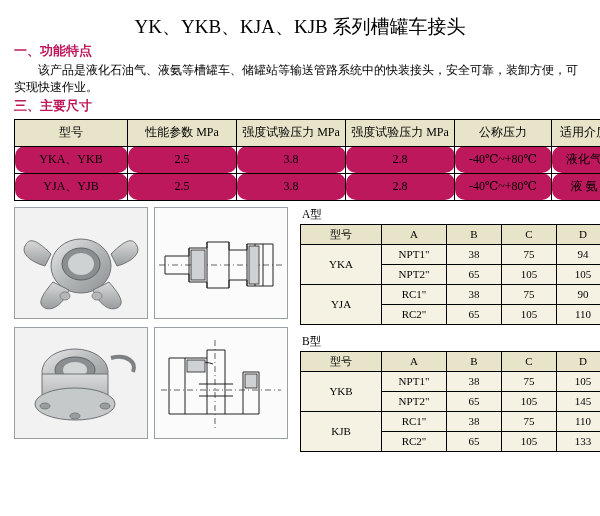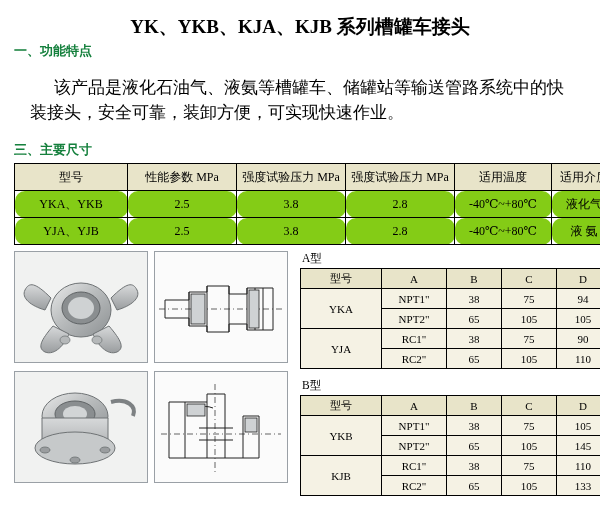--- a/index.html
+++ b/index.html
@@ -18,37 +18,37 @@
   .page {
     position: relative;
     width: 600px;
     height: 516px;
     box-sizing: border-box;
     padding: 8px 14px 0 14px;
   }
   .title {
     text-align: center;
     font-size: 19px;
-    font-weight: bold;
+    font-weight: normal;
     letter-spacing: 0px;
     margin: 6px 0 2px 0;
     font-family: "Liberation Serif", "DejaVu Serif", serif;
   }
   .section-head {
-    color: #15803d;
+    color: #be185d;
     font-weight: bold;
     font-size: 13px;
     margin: 0 0 2px 0;
     font-family: "Liberation Serif", "DejaVu Serif", serif;
   }
   .para {
-    font-size: 17px;
+    font-size: 12px;
     line-height: 1.45;
     text-indent: 24px;
-    margin: 16px;
+    margin: 0;
   }
   .mat-line {
     font-size: 12.5px;
     margin: 2px 0 0 0;
     padding-left: 4px;
     white-space: pre;
   }
 
   
   table.perf {
@@ -62,21 +62,21 @@
     text-align: center;
     font-size: 12px;
     height: 26px;
     padding: 0 2px;
   }
   table.perf thead th {
     background: #e8e4c9;
     font-weight: normal;
   }
   table.perf tbody td {
-    background: #84cc16;
+    background: #be185d;
     border-radius: 10px;
   }
   .perf-col0 { width: 108px; }
   .perf-col1 { width: 104px; }
   .perf-col2 { width: 104px; }
   .perf-col3 { width: 104px; }
   .perf-col4 { width: 92px; }
   .perf-col5 { width: 60px; }
 
   
@@ -154,21 +154,21 @@
 
   <div class="section-head">三、主要尺寸</div>
 
   <table class="perf">
     <thead>
       <tr>
         <th class="perf-col0">型号</th>
         <th class="perf-col1">性能参数 MPa</th>
         <th class="perf-col2">强度试验压力 MPa</th>
         <th class="perf-col3">强度试验压力 MPa</th>
-        <th class="perf-col4">适用温度</th>
+        <th class="perf-col4">公称压力</th>
         <th class="perf-col5">适用介质</th>
       </tr>
     </thead>
     <tbody>
       <tr>
         <td>YKA、YKB</td>
         <td>2.5</td>
         <td>3.8</td>
         <td>2.8</td>
         <td>-40℃~+80℃</td>

